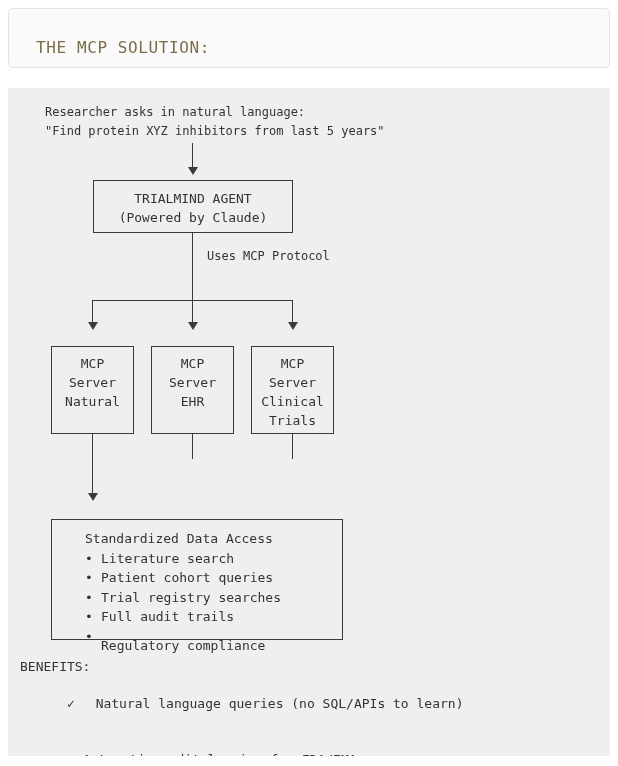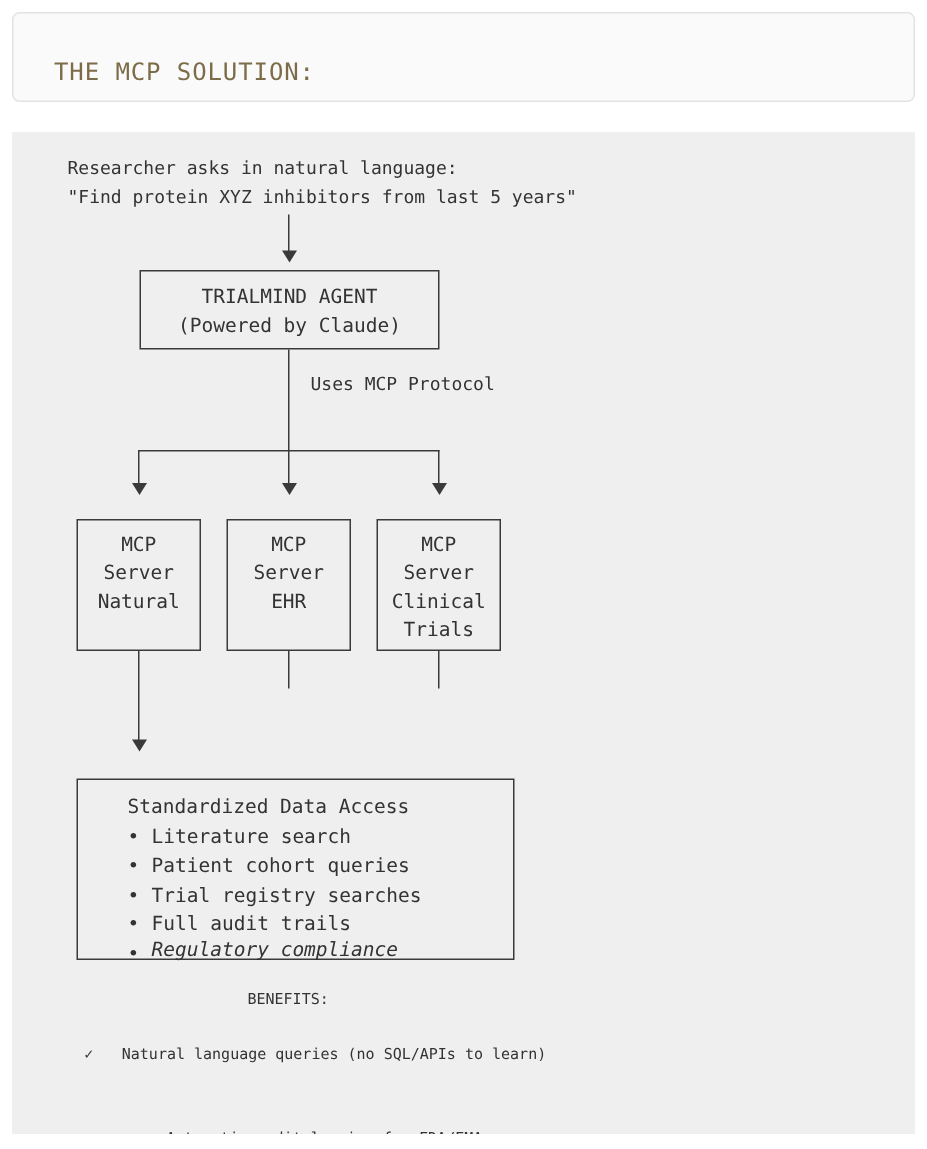--- a/index.html
+++ b/index.html
@@ -104,24 +104,23 @@
   }
 
   
   #benefits-block {
     position: absolute;
     left: 12px;
     top: 570px;
   }
   #benefits-block .bline {
     white-space: pre;
-    font-size: 10px;
+    font-size: 13px;
     line-height: 18.6px;
     color: #333333;
-    text-align: center;
   }
 </style>
 </head>
 <body>
 
 <div id="header-banner">
   <div id="header-title">THE MCP SOLUTION:</div>
 </div>
 
 <div id="diagram-canvas">
@@ -186,21 +185,21 @@
     <div class="kv-line" style="left:33px; top:48px;">•</div>
     <div class="kv-line" style="left:49px; top:48px;">Patient cohort queries</div>
 
     <div class="kv-line" style="left:33px; top:67.5px;">•</div>
     <div class="kv-line" style="left:49px; top:67.5px;">Trial registry searches</div>
 
     <div class="kv-line" style="left:33px; top:87px;">•</div>
     <div class="kv-line" style="left:49px; top:87px;">Full audit trails</div>
 
     <div class="kv-line" style="left:33px; top:106.5px;">•</div>
-    <div class="kv-line" style="left:49px; top:104px;font-style:italic;">Regulatory compliance</div>
+    <div class="kv-line" style="left:49px; top:116px;">Regulatory compliance</div>
   </div>
 
   <div id="benefits-block">
     <div class="bline">BENEFITS:</div>
 
     <div class="bline">
       <span>✓ </span><span style="white-space:pre;padding-left:13px;">Natural language queries (no SQL/APIs to learn)</span>
     </div>
     <div class="bline">
       <span>✓ </span><span style="white-space:pre;">Automatic audit logging for FDA/EMA</span>

